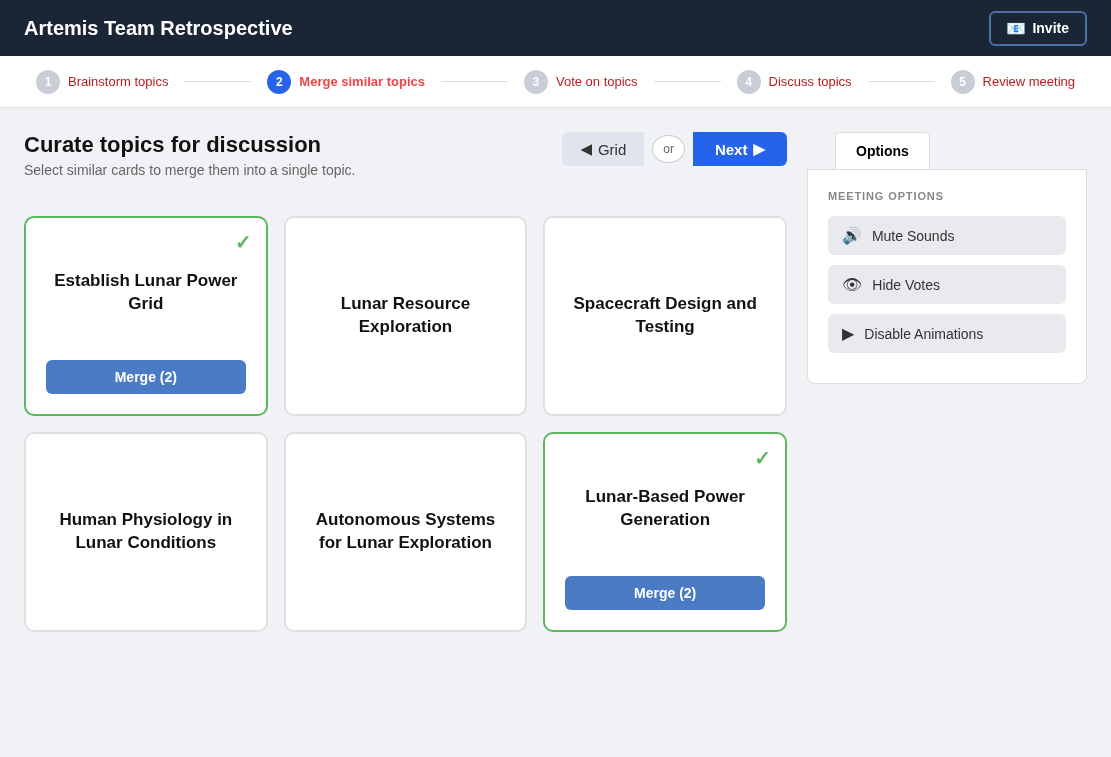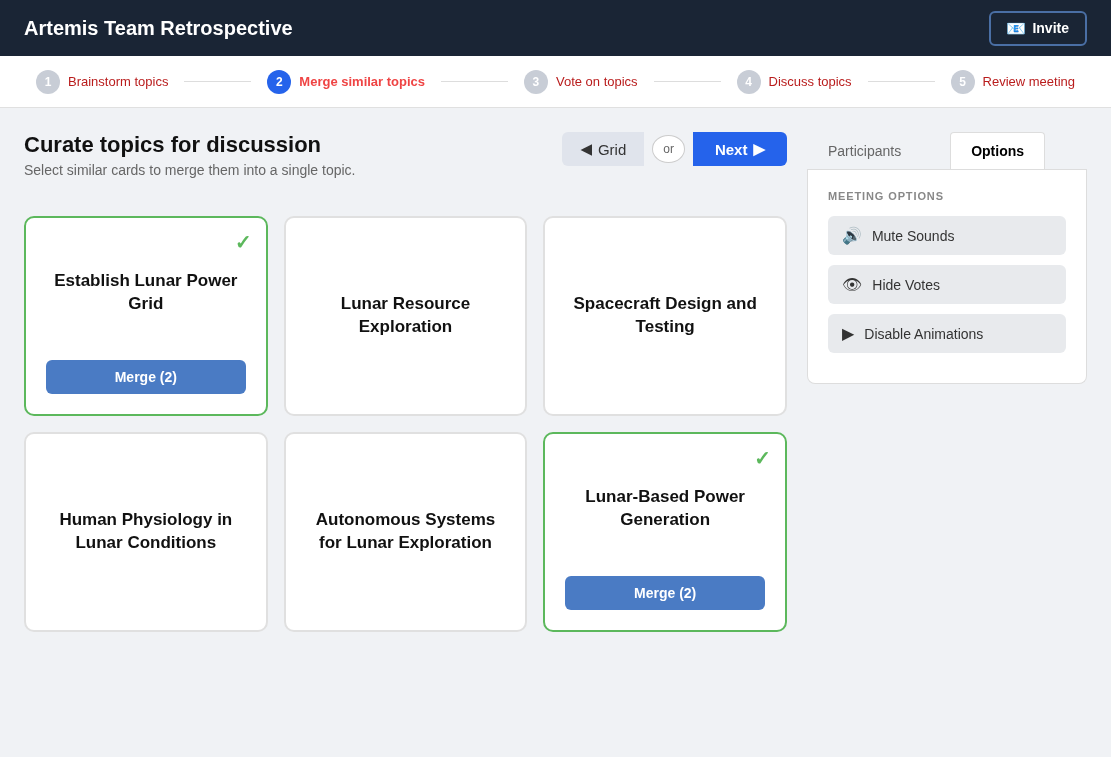--- a/index.html
+++ b/index.html
@@ -219,23 +219,20 @@
         <span class="card-check">✓</span>
         <div class="card-title">Lunar-Based Power Generation</div>
         <button class="merge-btn">Merge (2)</button>
       </div>
 
     </div>
   </div>
 
   <div class="sidebar">
     <div class="tabs-row">
-      <div class="tab">
-        <span>Participants</span>
-      </div>
       <div class="tab active">
         <span>Options</span>
       </div>
     </div>
     <div class="options-panel">
       <div class="options-title">MEETING OPTIONS</div>
 
       <button class="option-btn">
         <span class="option-icon">🔊</span>
         <span>Mute Sounds</span>

